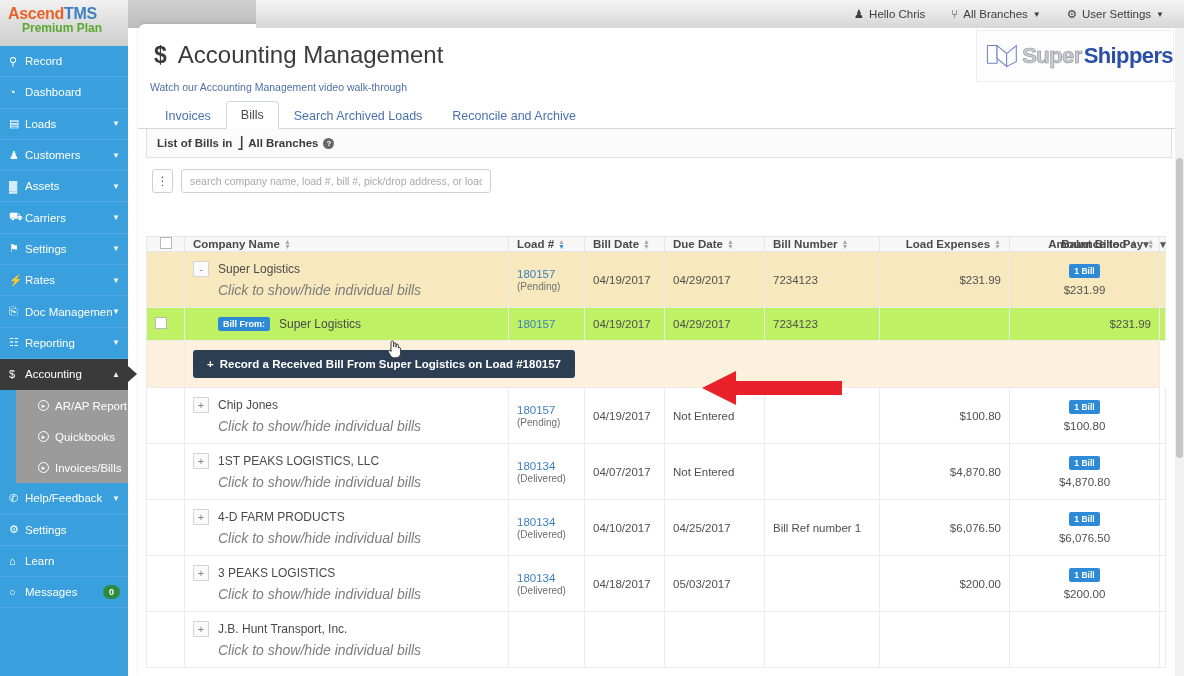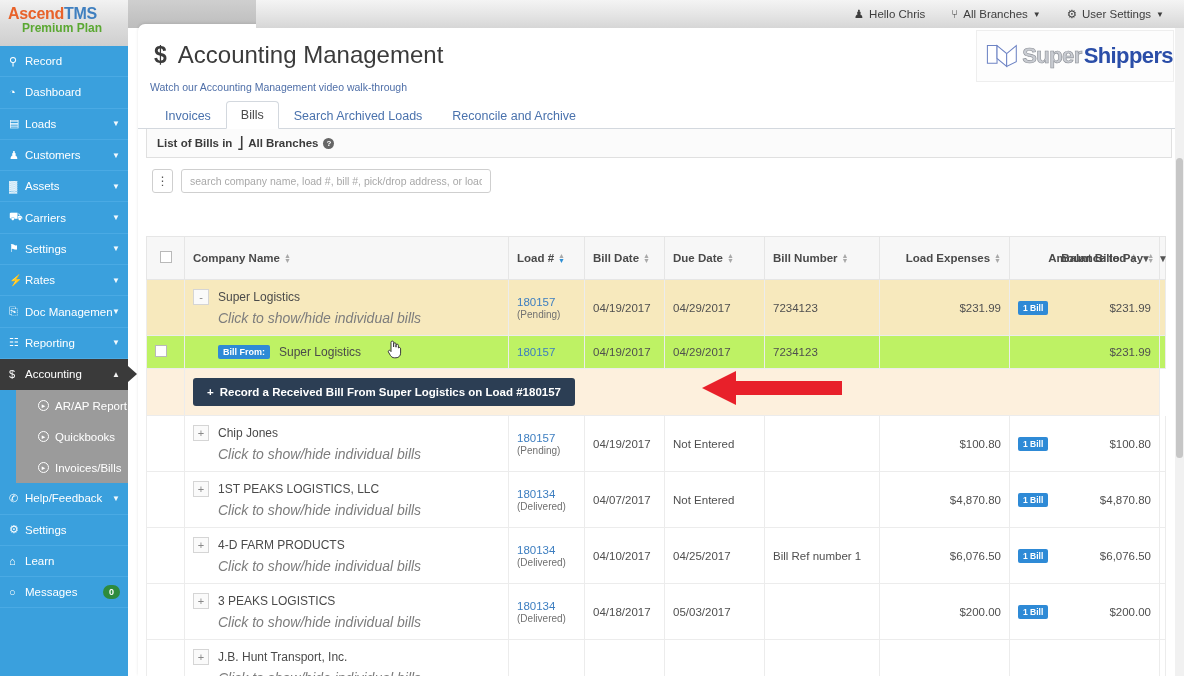--- a/index.html
+++ b/index.html
@@ -127,21 +127,21 @@
     font-family: "Liberation Sans", sans-serif; background: #fff;
   }
   .search-input::placeholder { color: #a8a8a8; }
 
   
   .table-wrap { position: absolute; left: 8px; right: 14px; top: 212px; bottom: 0; overflow: hidden; }
   table.bills { width: 100%; border-collapse: collapse; table-layout: fixed; }
   table.bills th {
     background: #f7f7f7; border: 1px solid #e6e6e6; border-left: none;
     font-size: 11.5px; color: #4a4a4a; font-weight: bold;
-    padding: 14px 8px; vertical-align: middle; white-space: nowrap;
+    padding: 0 8px; vertical-align: middle; white-space: nowrap;
   }
   table.bills th:first-child { border-left: 1px solid #e6e6e6; }
   th.sorted { background: #ebebeb; }
   .th-in { display: flex; align-items: center; gap: 4px; }
   .th-in.right { justify-content: flex-end; }
   .sort-ico {
     display: inline-flex; flex-direction: column; line-height: 5px;
     font-size: 7px; color: #a9a9a9; cursor: pointer;
   }
   .sort-ico.act .dn { color: #2d8fd5; }
@@ -168,21 +168,21 @@
   .loadlink { color: #3d7ec0; cursor: pointer; }
   .pend { color: #707070; font-size: 10px; }
   .badge-blue {
     background: #2e8ad6; color: #fff; font-size: 8.5px; font-weight: bold;
     padding: 2px 5px; border-radius: 2px; display: inline-block; white-space: nowrap;
   }
   .badge-billfrom {
     background: #2e8ad6; color: #fff; font-size: 9px; font-weight: bold;
     padding: 2px 5px; border-radius: 2px; display: inline-block;
   }
-  .billed-cell { display: flex; align-items: center; justify-content: space-between; gap: 6px; }
+  .billed-cell { display: flex; align-items: center; justify-content: space-between; gap: 6px; flex-direction: column; }
   .record-btn {
     display: inline-flex; align-items: center; gap: 6px;
     background: #2c3e54; color: #fff; font-size: 11.5px; font-weight: bold;
     padding: 8px 14px; border-radius: 3px; cursor: pointer; white-space: nowrap;
   }
 
   
   .cursor-hand { position: absolute; left: 258px; top: 339px; width: 16px; height: 20px; z-index: 30; pointer-events: none; }
   .arrow-annot { position: absolute; left: 574px; top: 370px; width: 140px; height: 36px; z-index: 30; pointer-events: none; }
 

